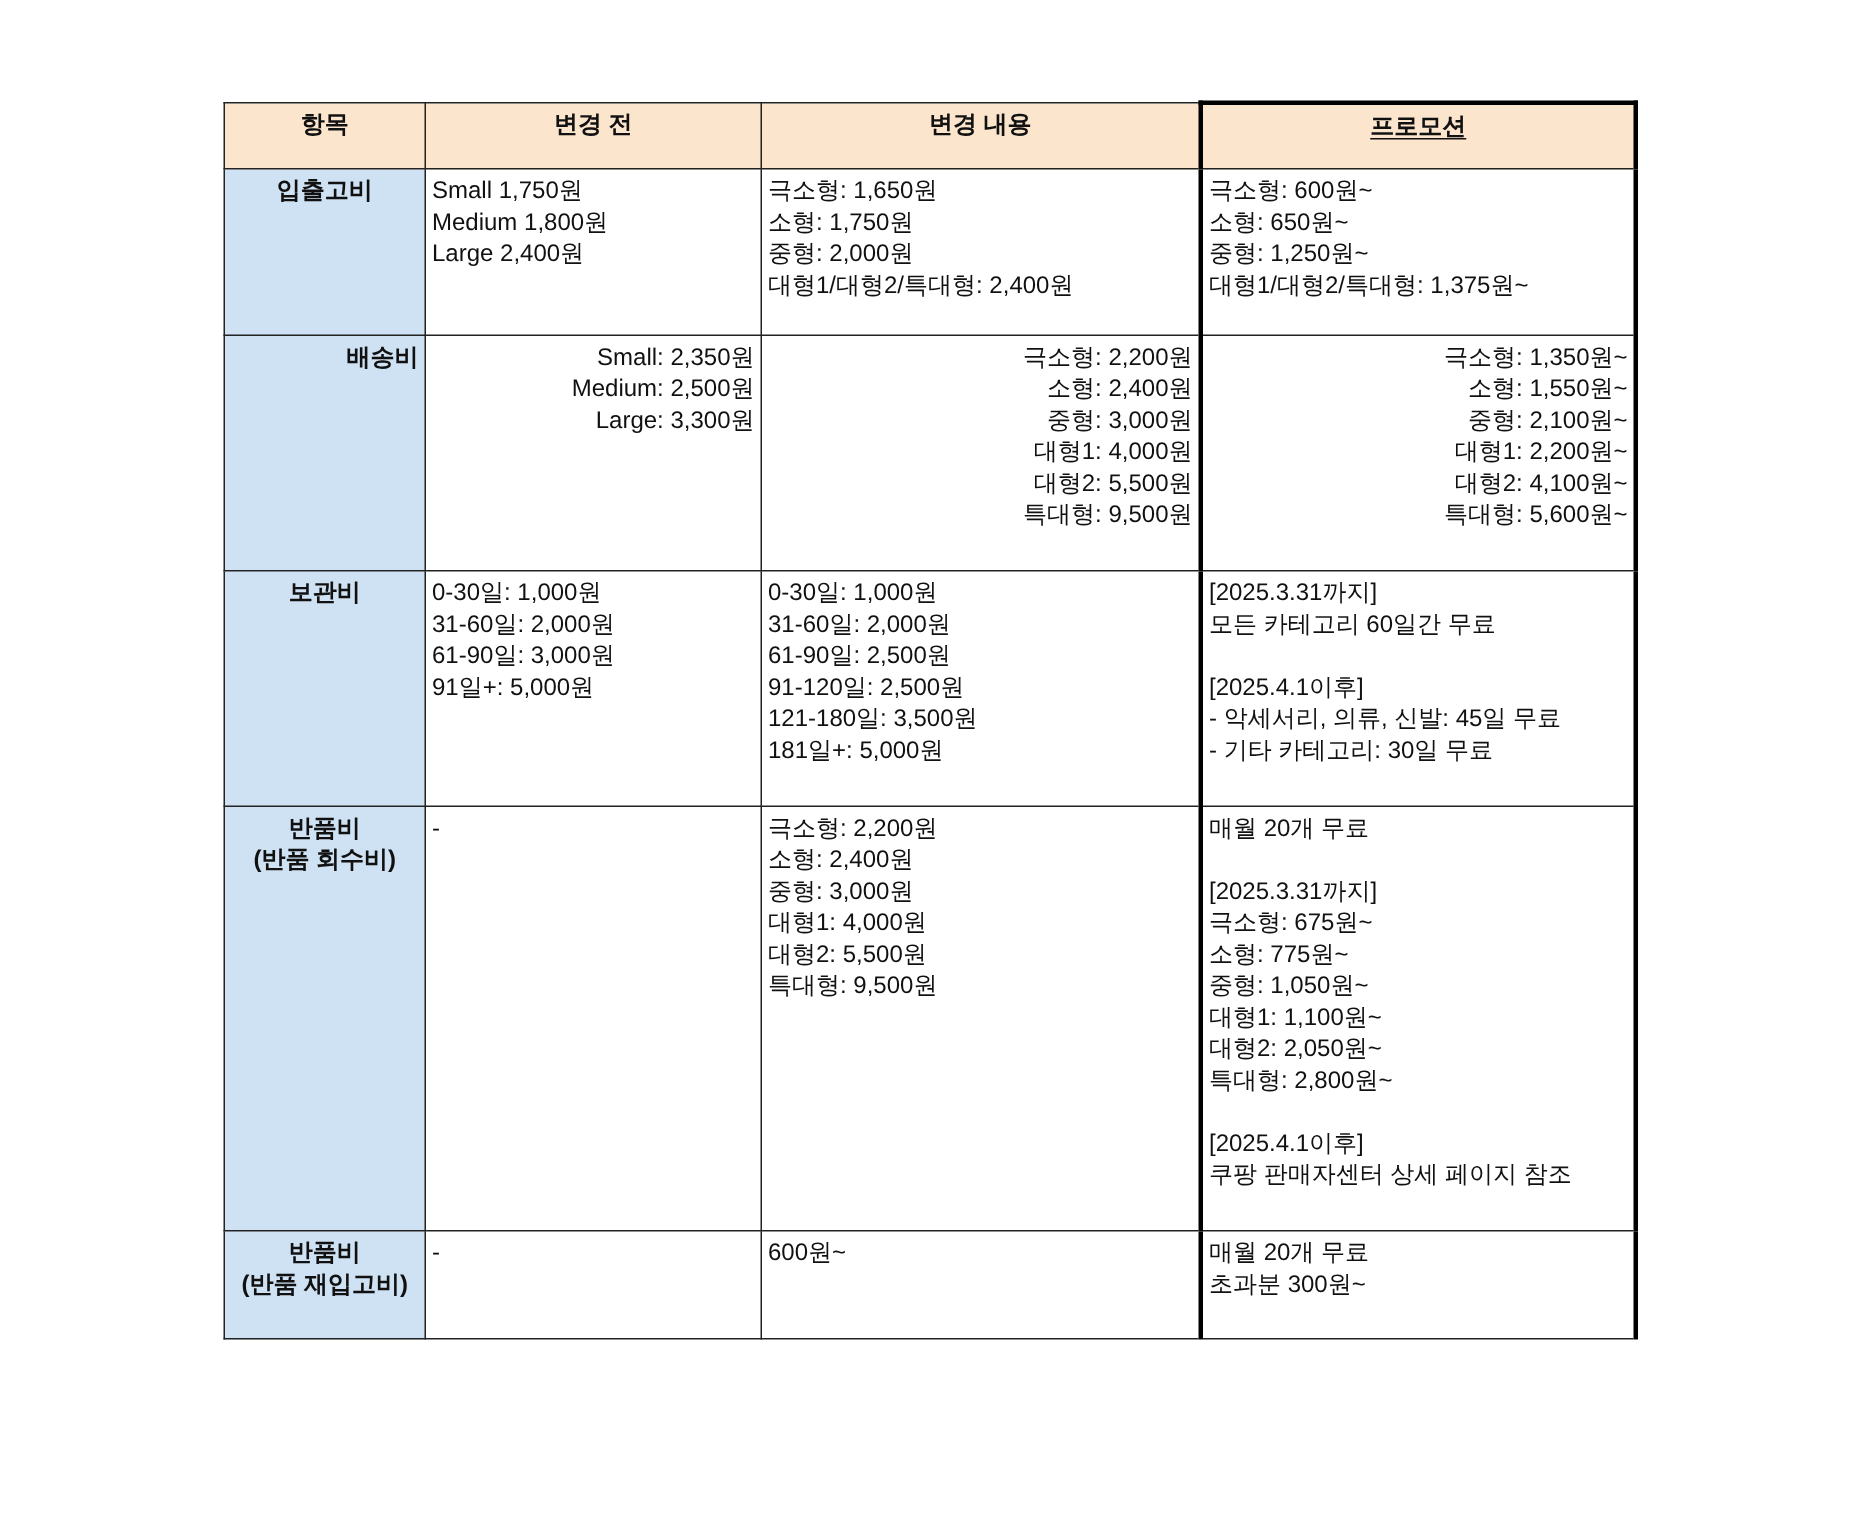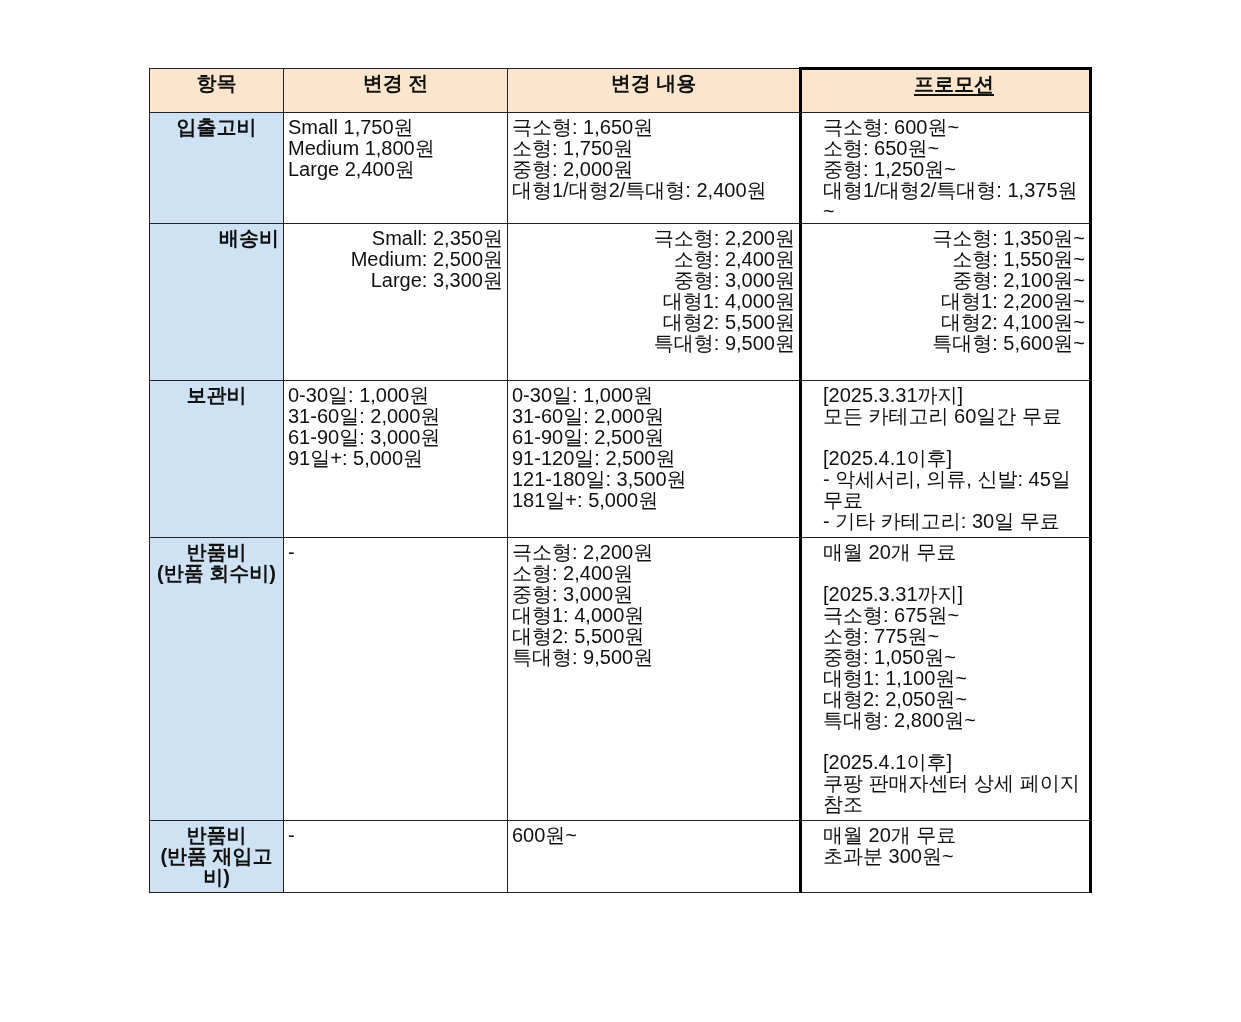--- a/index.html
+++ b/index.html
@@ -20,21 +20,21 @@
       top: 67px;
     }
     table {
       border-collapse: collapse;
       table-layout: fixed;
     }
     td, th {
       border: 1.5px solid #222222;
       vertical-align: top;
       padding: 0;
-      font-size: 20px;
+      font-size: 16px;
       line-height: 21px;
     }
     th {
       background: #fce5cd;
       font-weight: bold;
       text-align: center;
       height: 42px;
     }
     th .hdr {
       display: block;
@@ -52,21 +52,20 @@
     td.item .cell {
       padding-top: 4px;
     }
     col.c1 { width: 134px; }
     col.c2 { width: 224px; }
     col.c3 { width: 293px; }
     col.c4 { width: 290px; }
     .promo {
       border-left: 3.5px solid #000000;
       border-right: 3.5px solid #000000;
-      padding-left: 17px;
     }
     th.promo {
       border-top: 3.5px solid #000000;
     }
     th.promo .hdr {
       text-decoration: underline;
       text-underline-offset: 3px;
     }
     tr.last td.promo {
       border-bottom: 3.5px solid #000000;

